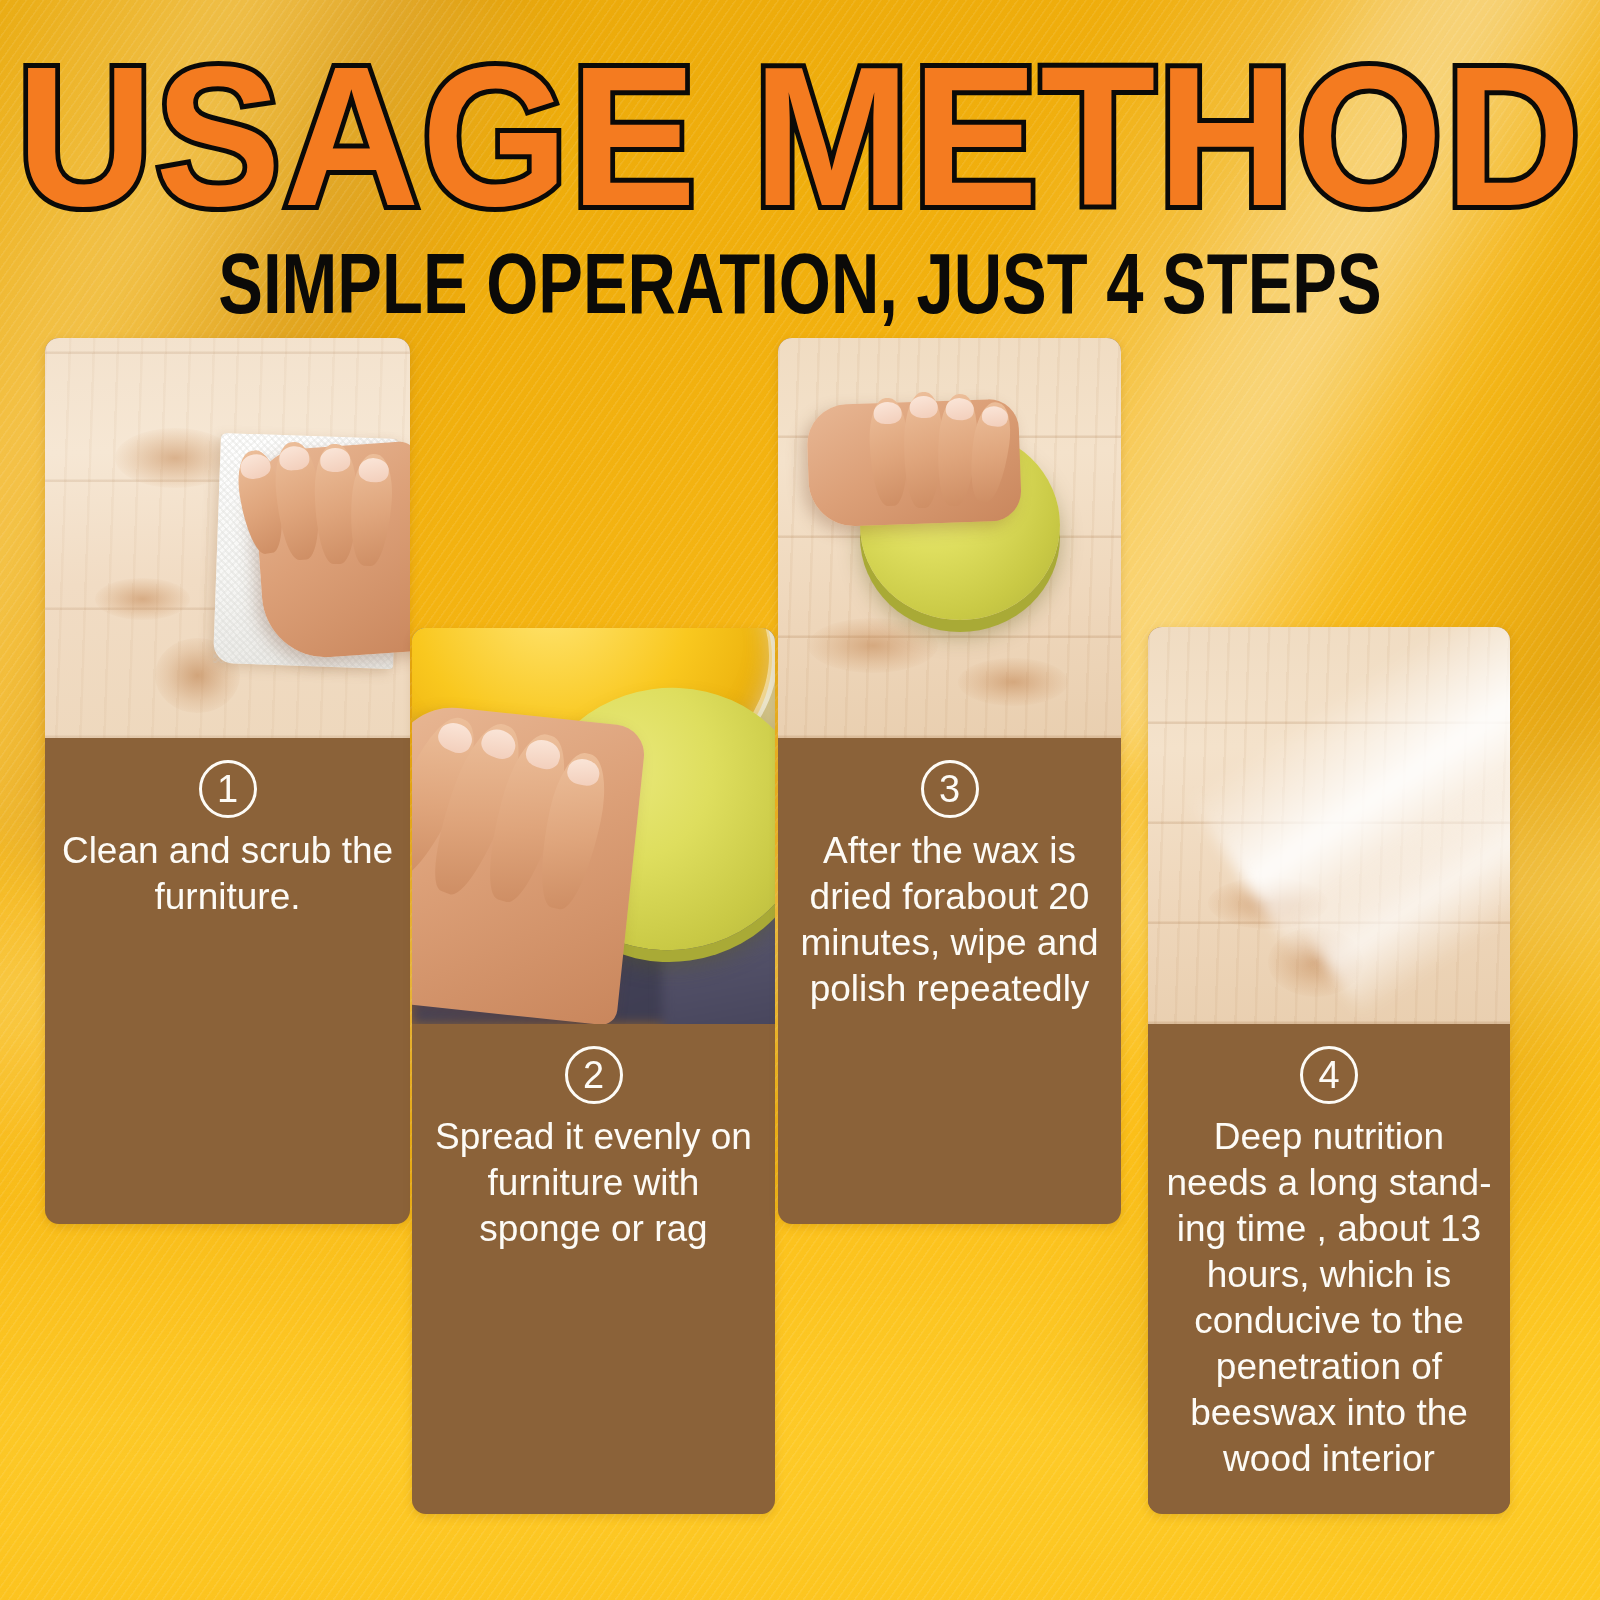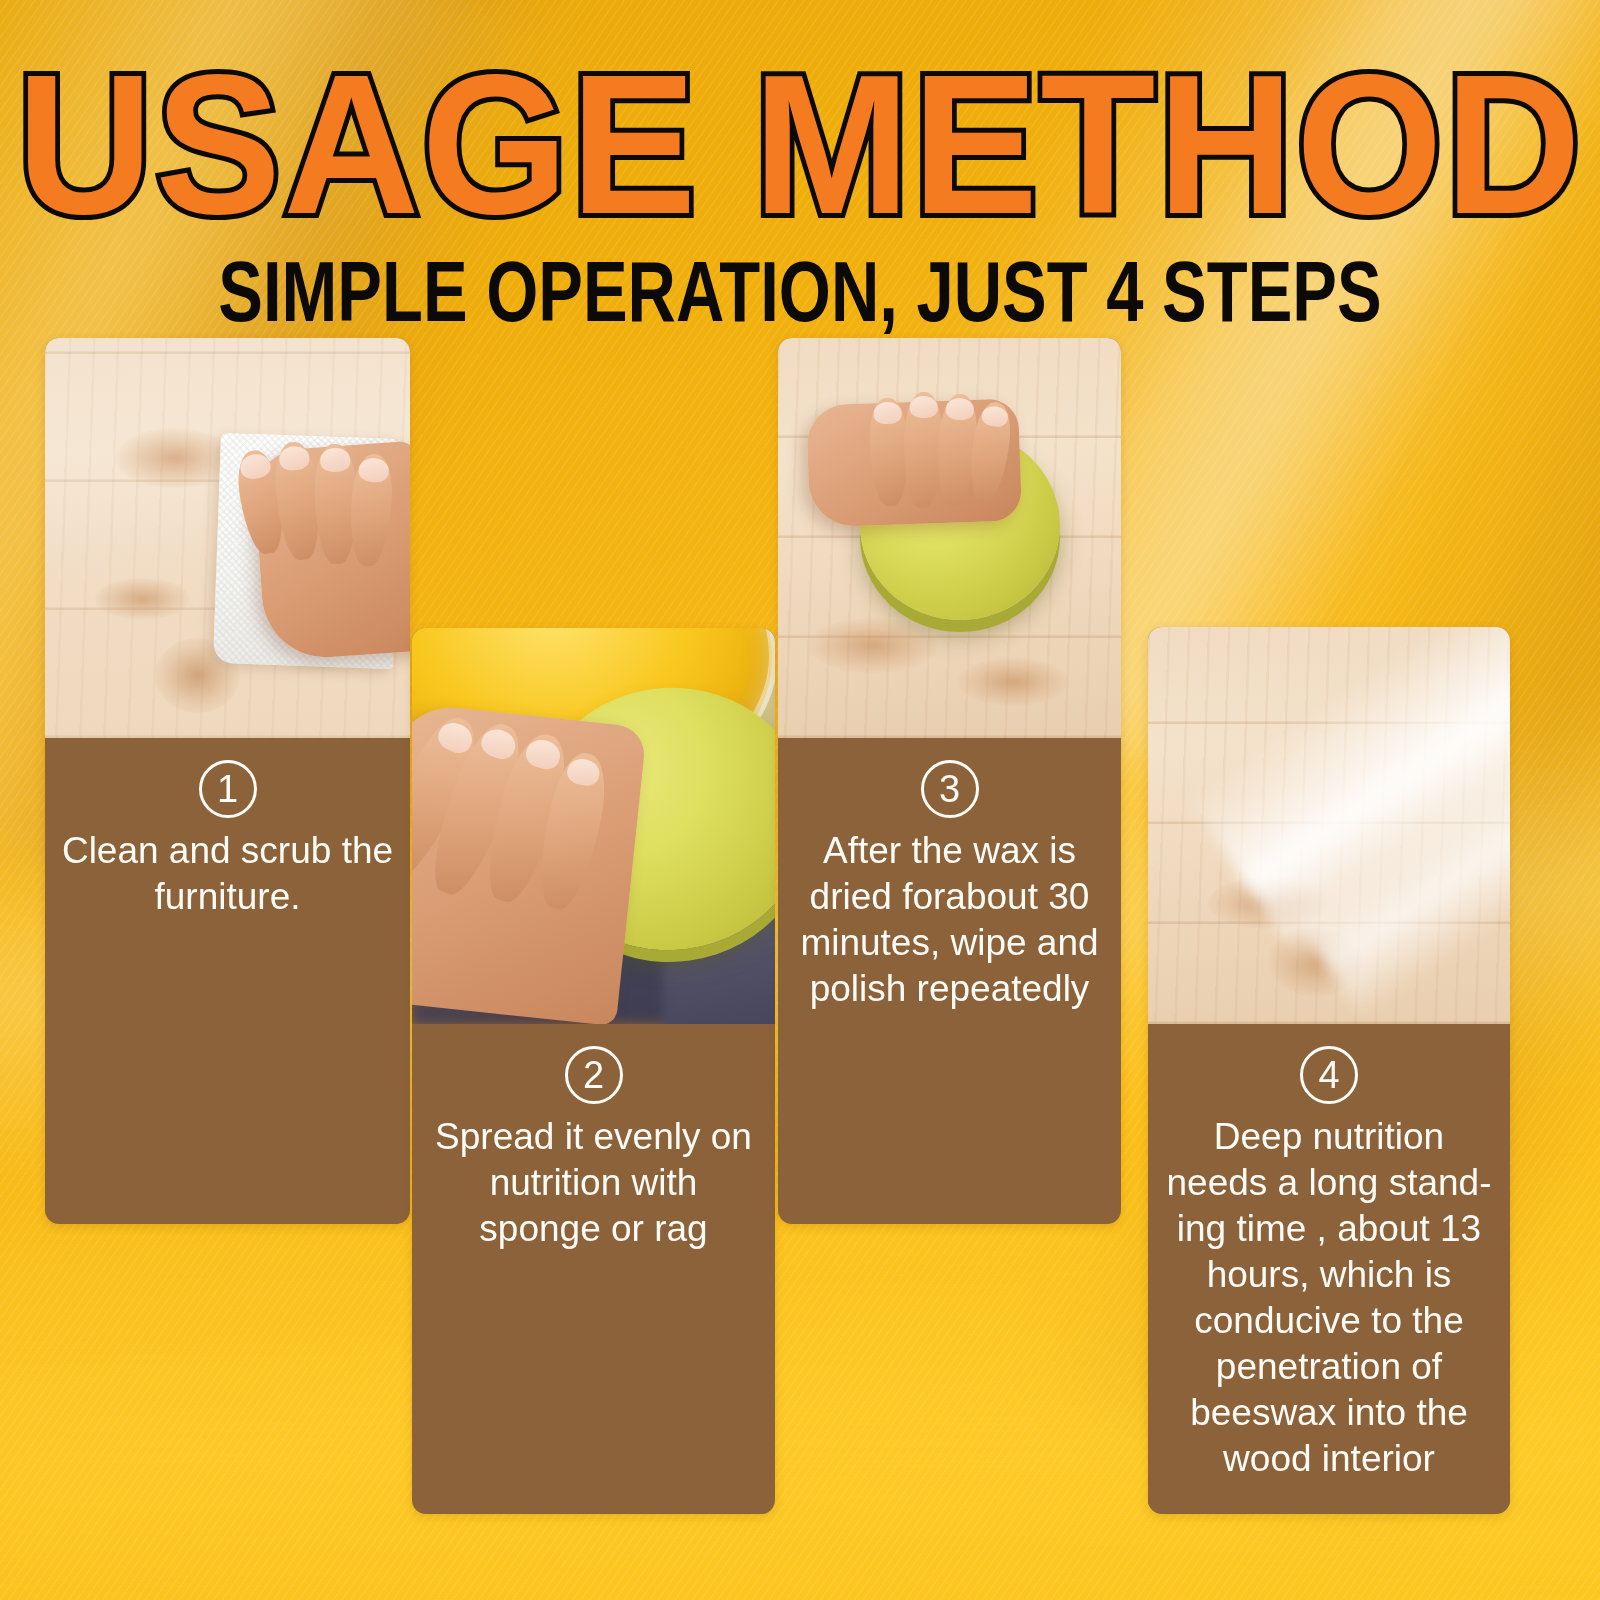--- a/index.html
+++ b/index.html
@@ -40,21 +40,21 @@
   .f7 { left:-60px; top:1160px; width:1800px; height:520px;
         background:linear-gradient(180deg, rgba(255,255,255,0) 0%, rgba(255,215,60,.40) 55%, rgba(255,255,255,0) 100%); }
   .streaks {
     position:absolute; inset:0; opacity:.17;
     background:repeating-linear-gradient(125deg,
       rgba(255,255,255,.5) 0px, rgba(255,255,255,.5) 1px,
       rgba(255,255,255,0) 2px, rgba(255,255,255,0) 7px);
   }
 
   
-  #header { position:absolute; left:0; top:8px; width:1600px; text-align:center; z-index:5; }
+  #header { position:absolute; left:0; top:0; width:1600px; text-align:center; z-index:5; }
   #title {
     font-family:"Liberation Sans Narrow","Liberation Sans", sans-serif;
     font-weight:bold;
     font-size:178px;
     line-height:180px;
     letter-spacing:2px;
     color:#F47B20;
     -webkit-text-stroke:9px #0b0a08;
     paint-order:stroke fill;
     transform:scaleX(1.06) scaleY(1.12);
@@ -263,21 +263,21 @@
     <div class="finger" style="left:86px; top:104px; width:56px; height:172px; transform:rotate(16deg);">
         <div class="nail" style="left:10px; top:6px; width:34px; height:28px;"></div>
       </div>
     <div class="finger" style="left:134px; top:124px; width:52px; height:158px; transform:rotate(12deg);">
         <div class="nail" style="left:9px; top:6px; width:32px; height:26px;"></div>
       </div>
   </div>
   <div class="card-body">
     <div class="step-num">2</div>
     <div class="step-text">Spread it evenly on
-nutrition with
+furniture with
 sponge or rag</div>
   </div>
 </div>
 
 <div class="card" id="card-3">
   <div class="card-photo">
     <div class="wood warm"></div>
     <div class="knot" style="left:30px; top:280px; width:130px; height:55px;"></div>
     <div class="knot" style="left:180px; top:320px; width:110px; height:48px;"></div>
     <div class="sponge" style="left:82px; top:92px; width:200px; height:190px;"></div>
@@ -291,21 +291,21 @@
     <div class="finger" style="left:160px; top:56px; width:38px; height:112px; transform:rotate(4deg);">
         <div class="nail" style="left:5px; top:4px; width:28px; height:22px;"></div>
       </div>
     <div class="finger" style="left:194px; top:64px; width:36px; height:100px; transform:rotate(8deg);">
         <div class="nail" style="left:5px; top:4px; width:26px; height:20px;"></div>
       </div>
   </div>
   <div class="card-body">
     <div class="step-num">3</div>
     <div class="step-text">After the wax is
-dried forabout 30
+dried forabout 20
 minutes,  wipe and
 polish repeatedly</div>
   </div>
 </div>
 
 <div class="card" id="card-4">
   <div class="card-photo">
     <div class="wood warm"></div>
     <div class="knot" style="left:60px; top:250px; width:120px; height:52px;"></div>
     <div class="knot" style="left:120px; top:300px; width:95px; height:70px;"></div>

